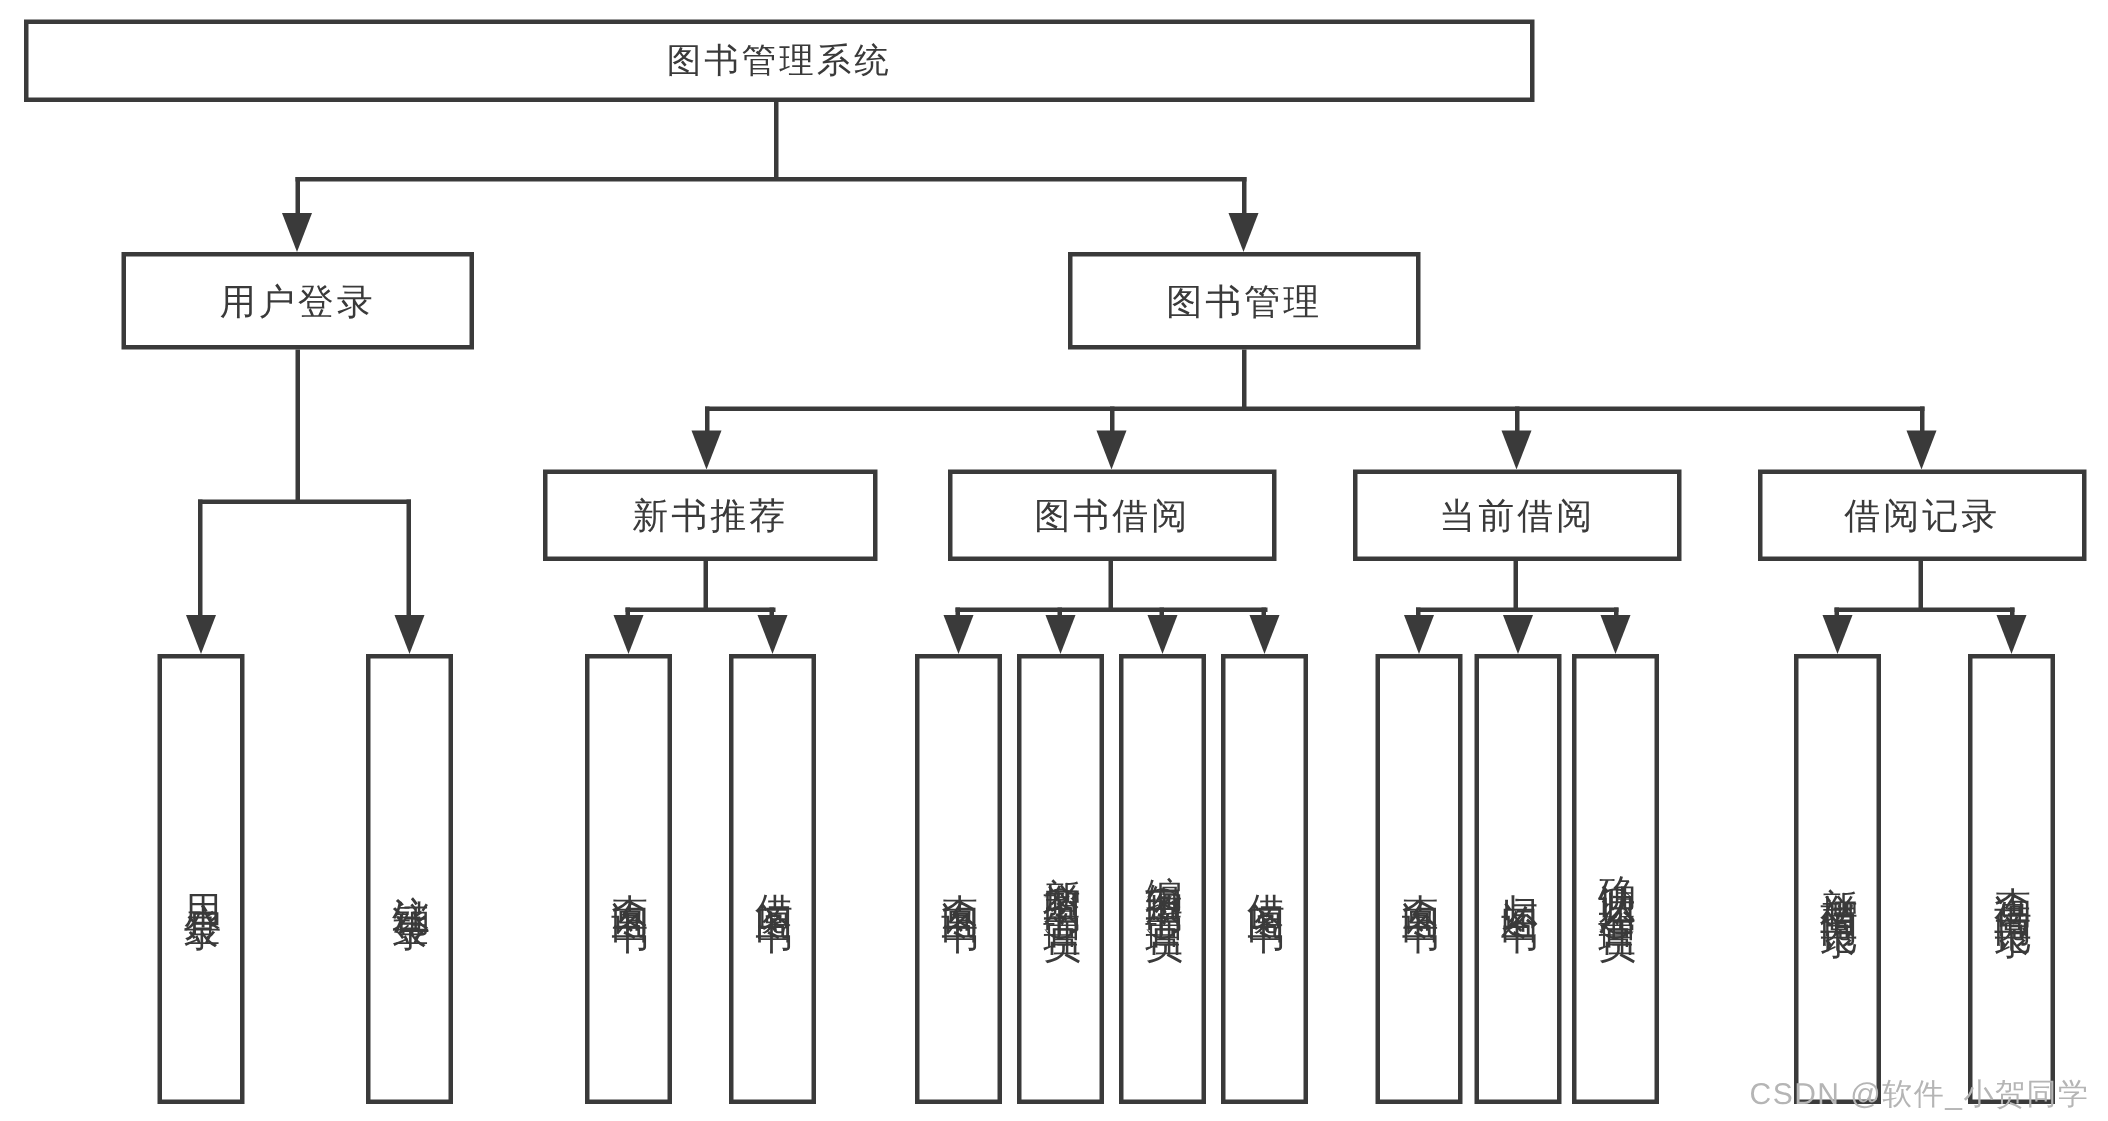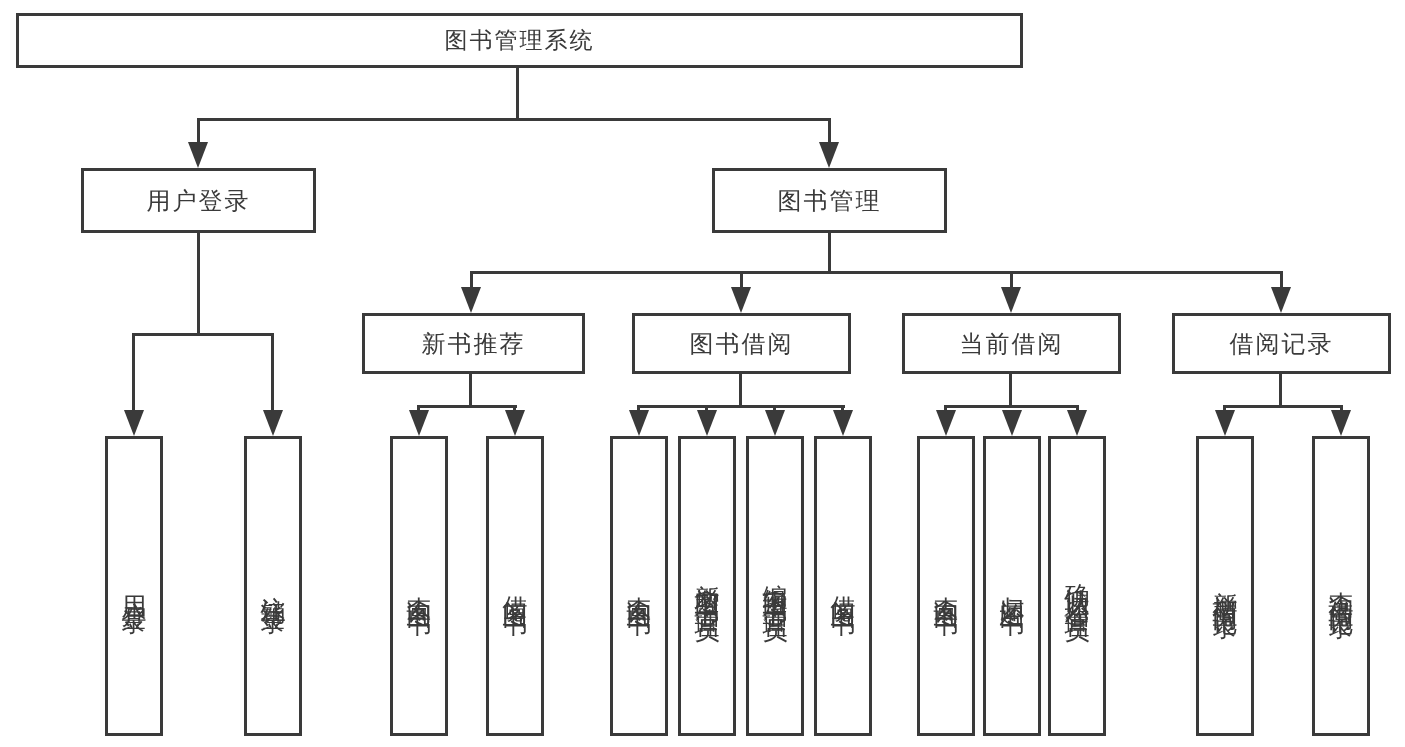--- a/index.html
+++ b/index.html
@@ -160,14 +160,15 @@
     <span>确认归还（管理员）</span>
   </div>
 
   <div class="vbox" style="left:1196px;">
     <span>新增借阅记录</span>
   </div>
   <div class="vbox" style="left:1312px;">
     <span>查询借阅记录</span>
   </div>
 
+  <div class="watermark">CSDN @软件_小贺同学</div>
 
 </div>
 
 </body></html>

